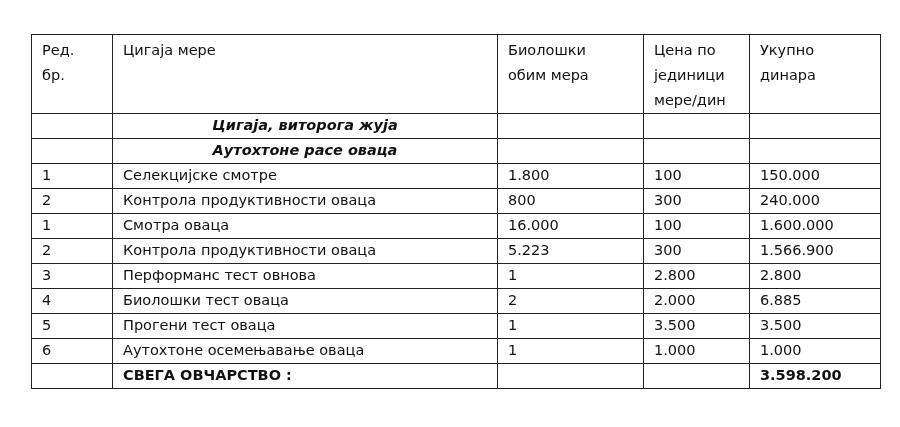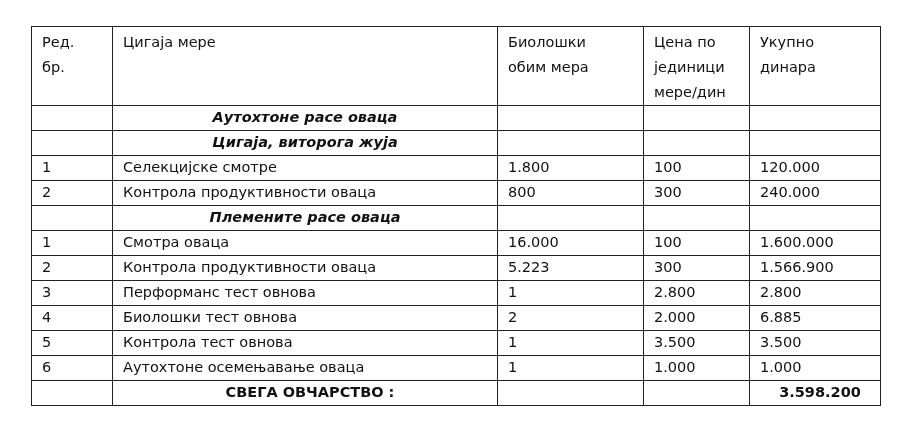--- a/index.html
+++ b/index.html
@@ -1,25 +1,25 @@
 <!DOCTYPE html>
 <html><head>
 <meta charset="utf-8">
 <style>
   html, body { margin:0; padding:0; background:#ffffff; }
   body { width:900px; height:427px; position:relative; overflow:hidden;
          font-family:"DejaVu Sans","Liberation Sans",sans-serif; color:#111; }
-  table { position:absolute; left:31px; top:26px; border-collapse:collapse;
+  table { position:absolute; left:31px; top:34px; border-collapse:collapse;
           table-layout:fixed; width:849px; }
   td { border:1.5px solid #222; padding:0 0 0 10px; font-size:14.5px;
        vertical-align:top; line-height:22px; height:24px; overflow:hidden;
        white-space:nowrap; }
   tr.hdr td { height:74px; padding-top:3px; line-height:25px; white-space:normal; }
   td.sec { text-align:center; font-weight:bold; font-style:italic; padding-left:0; }
-  td.b { font-weight:bold;text-align:center; }
+  td.b { font-weight:bold; }
   col.c1 { width:81px; } col.c2 { width:385px; } col.c3 { width:146px; }
   col.c4 { width:106px; } col.c5 { width:131px; }
 </style>
 </head>
 <body>
 
 <table>
   <colgroup>
       <col class="c1">
       <col class="c2">
@@ -31,52 +31,45 @@
       <tr class="hdr">
     <td><span>Ред.</span><br><span>бр.</span></td>
     <td><span>Цигаја мере</span></td>
     <td><span>Биолошки</span><br><span>обим мера</span></td>
     <td><span>Цена по</span><br><span>јединици</span><br><span>мере/дин</span></td>
     <td><span>Укупно</span><br><span>динара</span></td>
   </tr>
 
   <tr>
     <td></td>
-    <td class="sec">Аутохтоне расе оваца</td>
+    <td class="sec">Цигаја, виторога жуја</td>
     <td></td>
         <td></td>
         <td></td>
   </tr>
   <tr>
     <td></td>
-    <td class="sec">Цигаја, виторога жуја</td>
+    <td class="sec">Аутохтоне расе оваца</td>
     <td></td>
         <td></td>
         <td></td>
   </tr>
   <tr>
     <td>1</td>
     <td>Селекцијске смотре</td>
     <td>1.800</td>
     <td>100</td>
-    <td>120.000</td>
+    <td>150.000</td>
   </tr>
   <tr>
     <td>2</td>
     <td>Контрола продуктивности оваца</td>
     <td>800</td>
     <td>300</td>
     <td>240.000</td>
-  </tr>
-  <tr>
-    <td></td>
-    <td class="sec">Племените расе оваца</td>
-    <td></td>
-        <td></td>
-        <td></td>
   </tr>
   <tr>
     <td>1</td>
     <td>Смотра оваца</td>
     <td>16.000</td>
     <td>100</td>
     <td>1.600.000</td>
   </tr>
   <tr>
     <td>2</td>
@@ -87,28 +80,28 @@
   </tr>
   <tr>
     <td>3</td>
     <td>Перформанс тест овнова</td>
     <td>1</td>
     <td>2.800</td>
     <td>2.800</td>
   </tr>
   <tr>
     <td>4</td>
-    <td>Биолошки тест овнова</td>
+    <td>Биолошки тест оваца</td>
     <td>2</td>
     <td>2.000</td>
     <td>6.885</td>
   </tr>
   <tr>
     <td>5</td>
-    <td>Контрола тест овнова</td>
+    <td>Прогени тест оваца</td>
     <td>1</td>
     <td>3.500</td>
     <td>3.500</td>
   </tr>
   <tr>
     <td>6</td>
     <td>Аутохтоне осемењавање оваца</td>
     <td>1</td>
     <td>1.000</td>
     <td>1.000</td>

